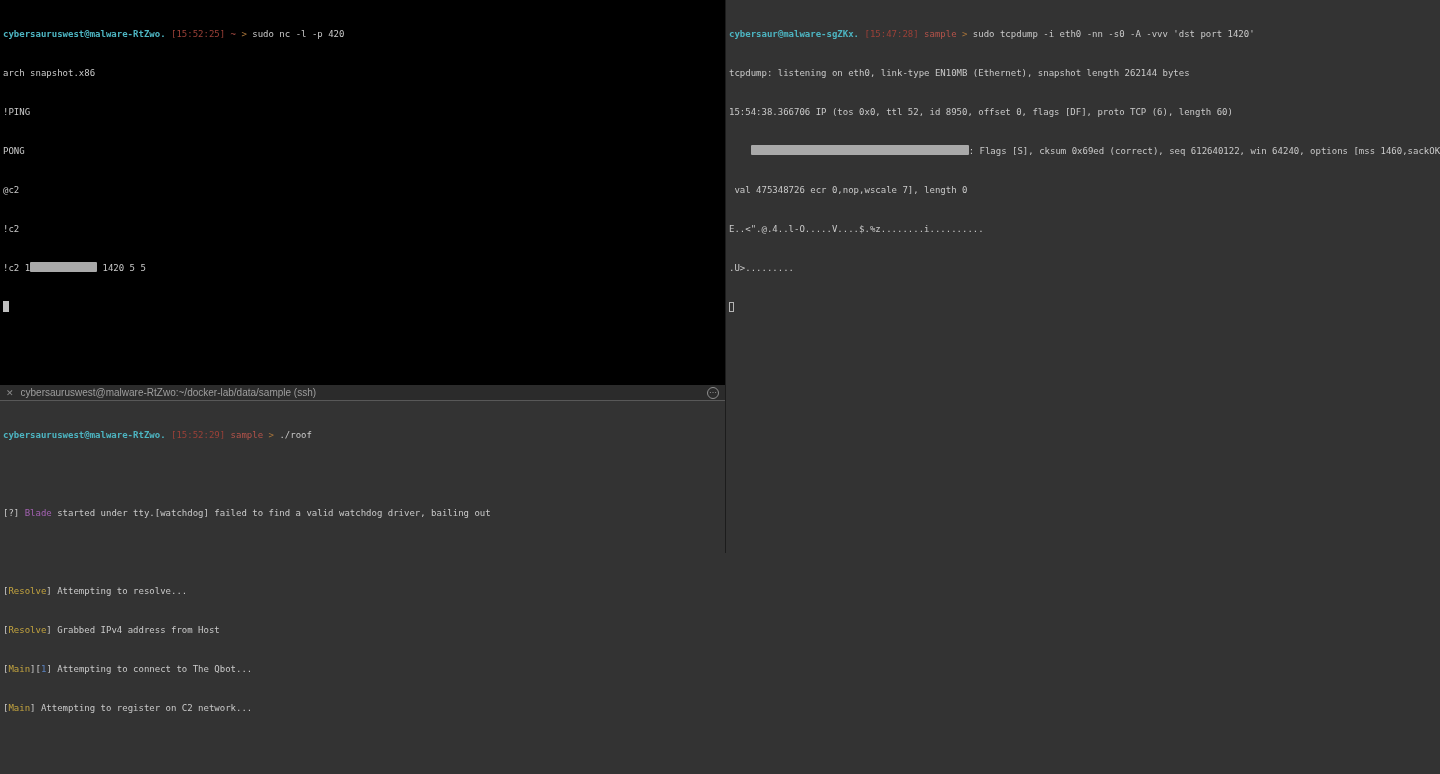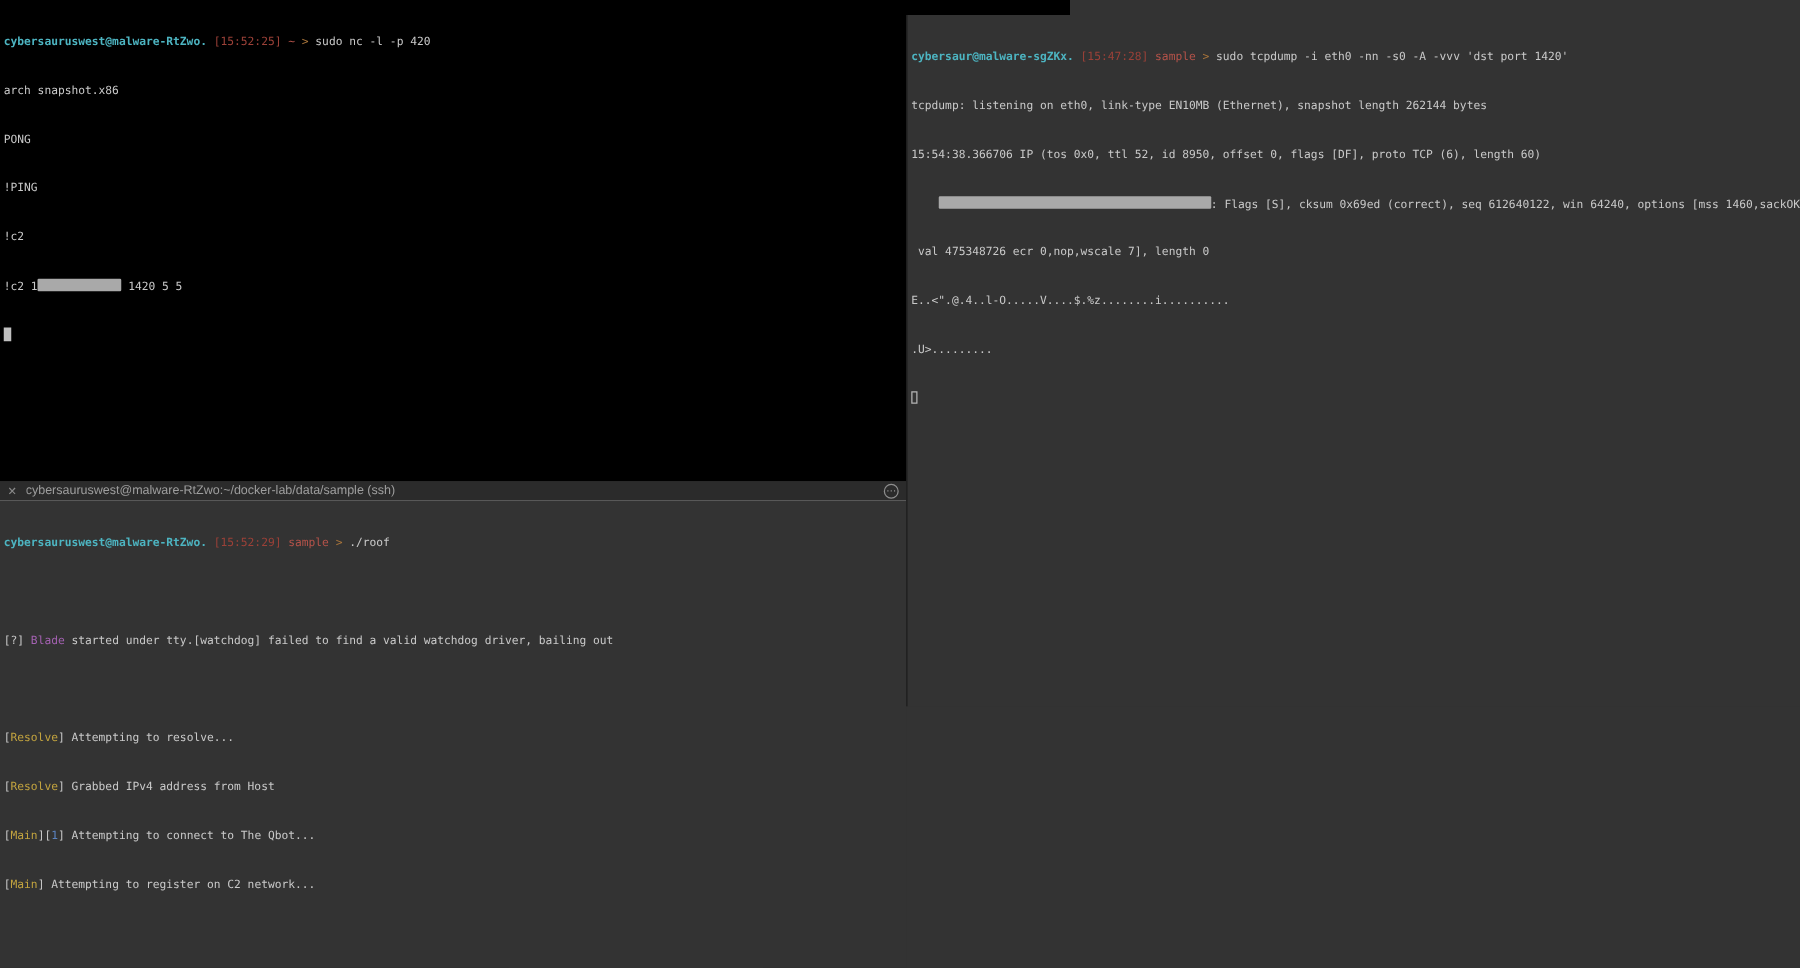--- a/index.html
+++ b/index.html
@@ -16,21 +16,21 @@
   .line{height:13px;white-space:pre;}
   .pane-top-left{position:absolute;left:0;top:0;width:856px;height:385px;background:var(--bg_black_pane);}
   .pane-titlebar{position:absolute;left:0;top:385px;width:725px;height:16px;background:var(--bg_titlebar);
     border-bottom:1px solid var(--titlebar_border);display:flex;align-items:center;padding:0 6px;
     font-family:"Liberation Sans",sans-serif;font-size:10px;color:var(--title_fg);}
   .close-x{color:#8a8a8a;font-size:9px;margin-right:7px;cursor:default;}
   .titlebar-title{flex:0 1 auto;white-space:nowrap;overflow:hidden;}
   .menu-btn{margin-left:auto;width:12px;height:12px;border:1px solid #8e8e8e;border-radius:50%;
     display:flex;align-items:center;justify-content:center;color:#9a9a9a;font-size:8px;line-height:1;}
   .pane-bottom-left{position:absolute;left:0;top:401px;width:725px;height:373px;background:var(--bg_pane);}
-  .pane-right{position:absolute;left:725px;top:12px;width:715px;height:553px;background:var(--bg_pane);
+  .pane-right{position:absolute;left:725px;top:0;width:715px;height:553px;background:var(--bg_pane);
     border-left:1px solid var(--divider);}
   .cy{color:var(--cyan);font-weight:bold;}
   .rt{color:var(--red_time);}
   .rd{color:var(--red_dir);}
   .ar{color:var(--orange_arrow);}
   .yl{color:var(--yellow);text-align:center;}
   .gr{color:var(--green);}
   .bl{color:var(--blue);}
   .mg{color:var(--magenta);}
   .redact{display:inline-block;background:var(--redact);height:10px;border-radius:1px;vertical-align:-1px;}
@@ -39,22 +39,23 @@
   .cursor-hollow{display:inline-block;width:5px;height:10px;border:1px solid #b5b5b5;vertical-align:-2px;}
 </style>
 </head>
 <body>
 
 <div class="screen">
 
   <div class="pane pane-top-left">
     <div class="line"><span class="cy">cybersauruswest@malware-RtZwo. </span><span class="rt">[15:52:25] </span><span class="rd">~ </span><span class="ar">&gt; </span><span>sudo nc -l -p 420</span></div>
     <div class="line"><span>arch snapshot.x86</span></div>
+    <div class="line"><span>!PING</span></div>
     <div class="line"><span>PONG</span></div>
-    <div class="line"><span>!PING</span></div>
+    <div class="line"><span>@c2</span></div>
     <div class="line"><span>!c2</span></div>
     <div class="line"><span>!c2 1</span><span class="redact w67"></span><span> 1420 5 5</span></div>
     <div class="line"><span class="cursor-solid"></span></div>
   </div>
 
   <div class="pane-titlebar">
     <span class="close-x">✕</span>
     <span class="titlebar-title">cybersauruswest@malware-RtZwo:~/docker-lab/data/sample (ssh)</span>
     <span class="menu-btn">⋯</span>
   </div>

